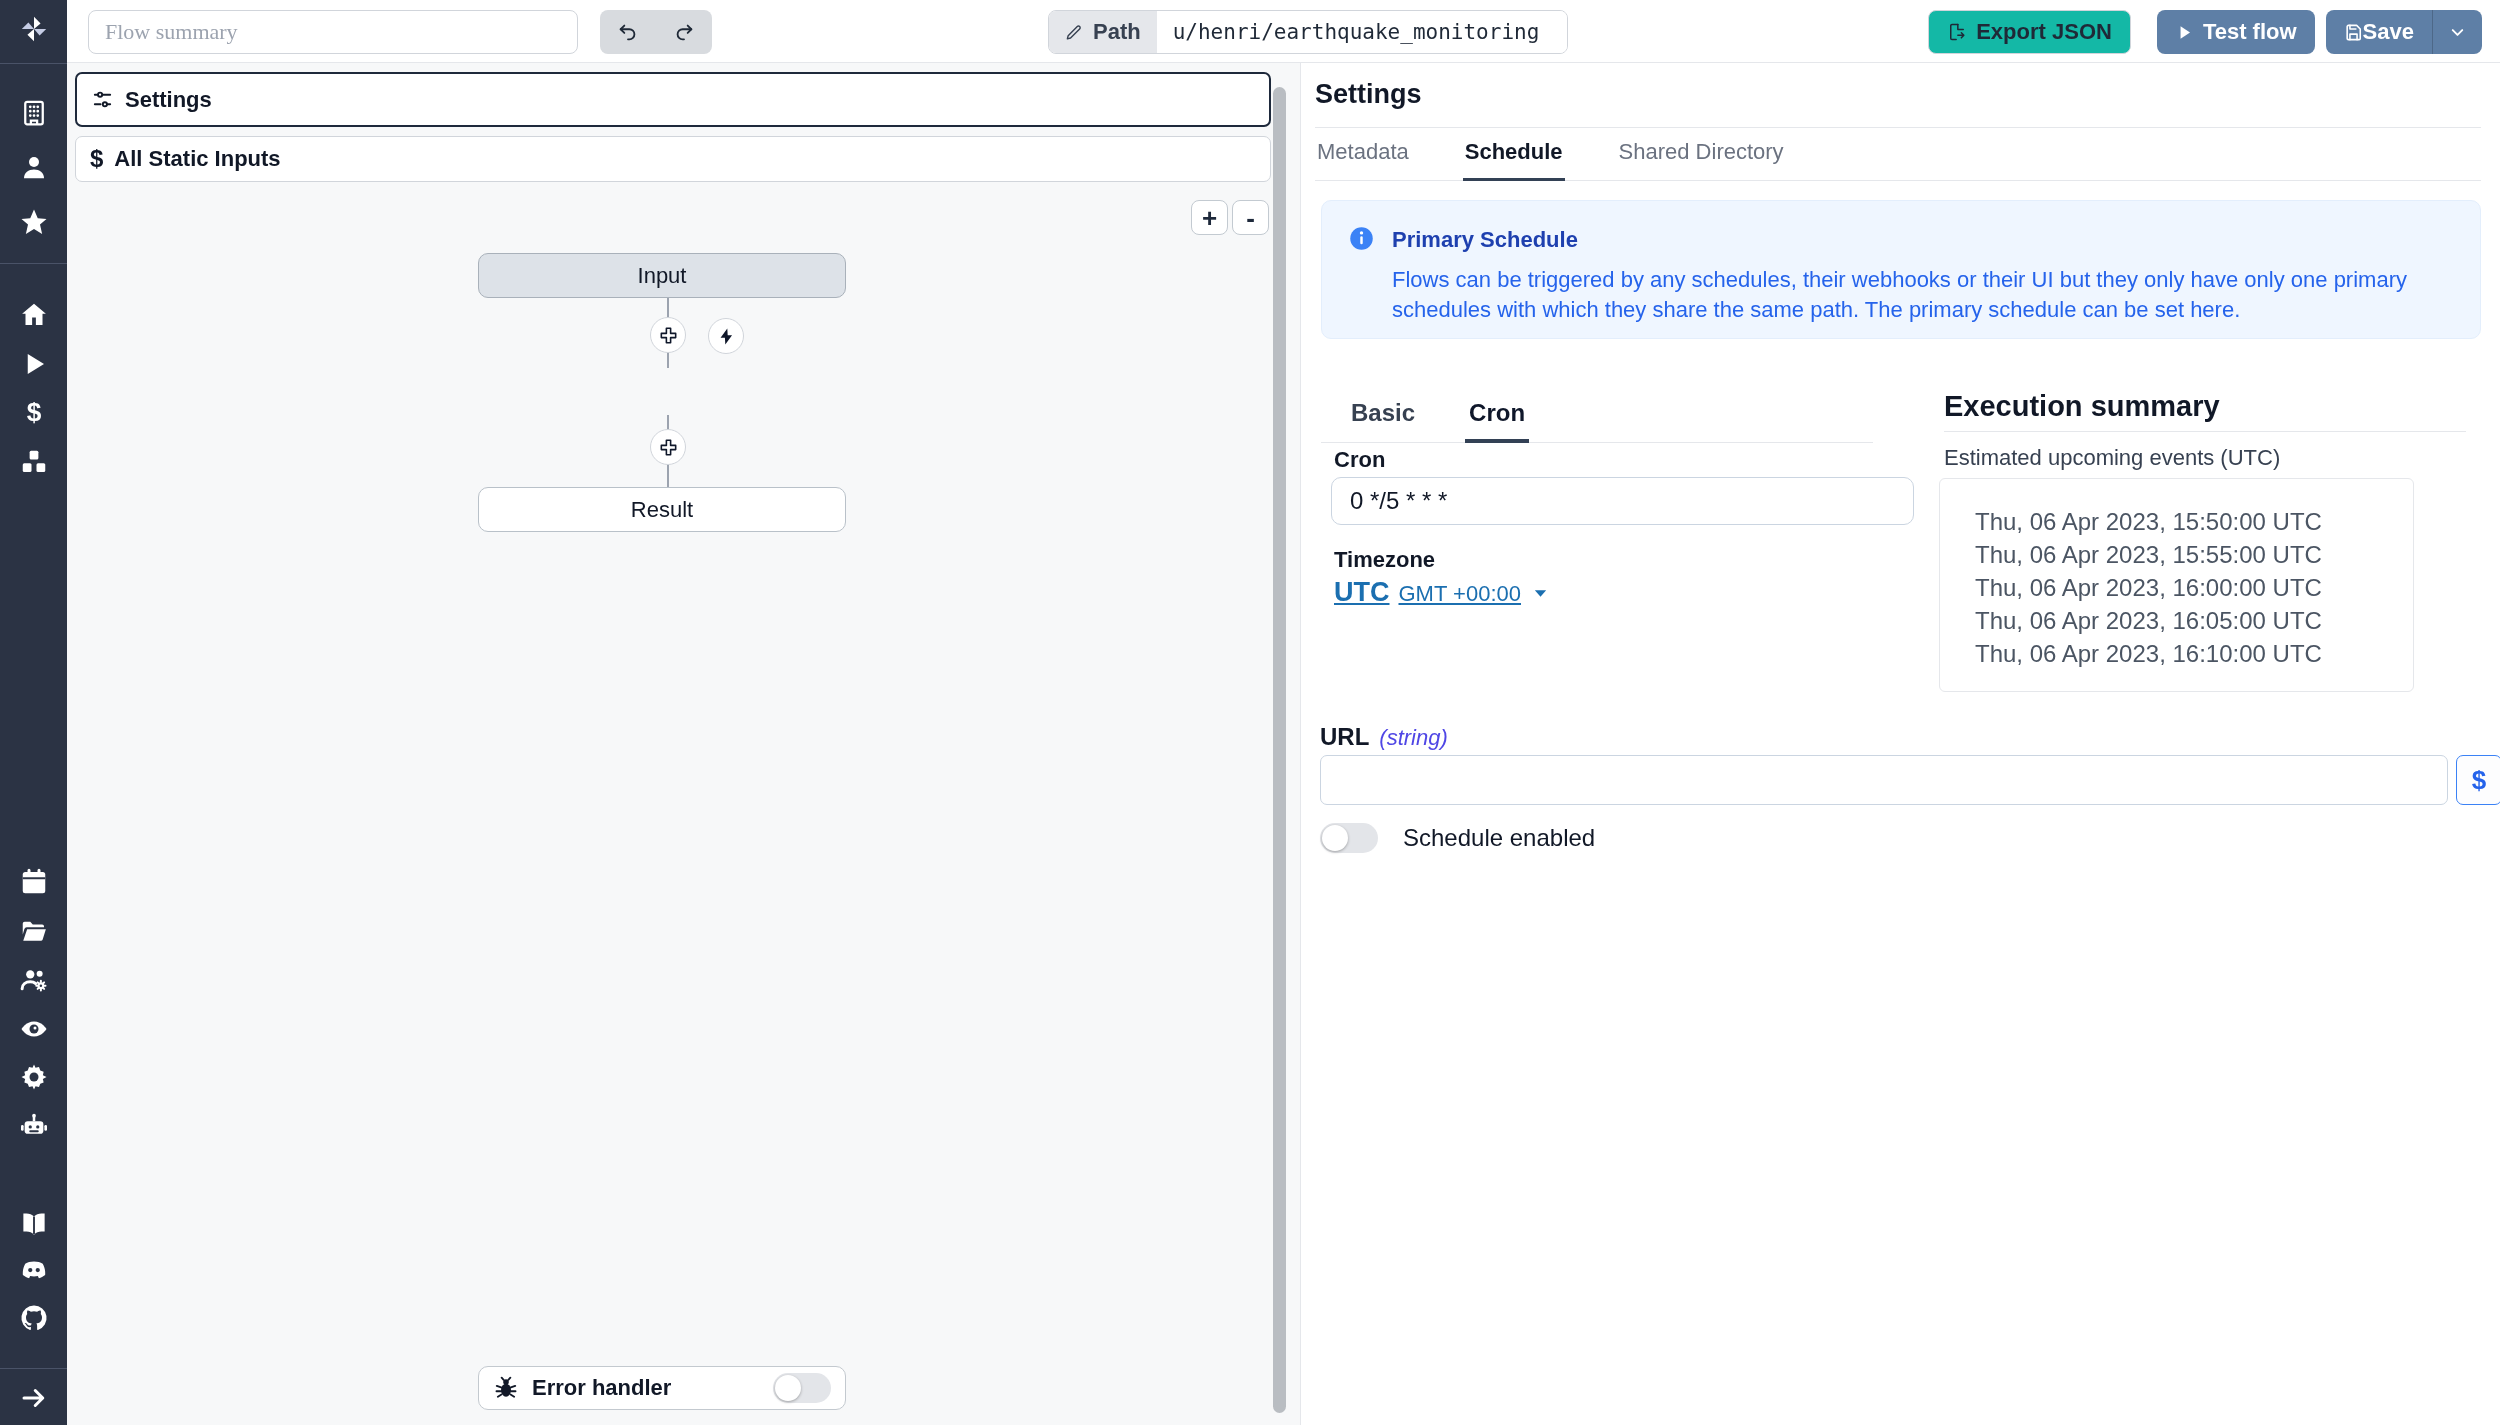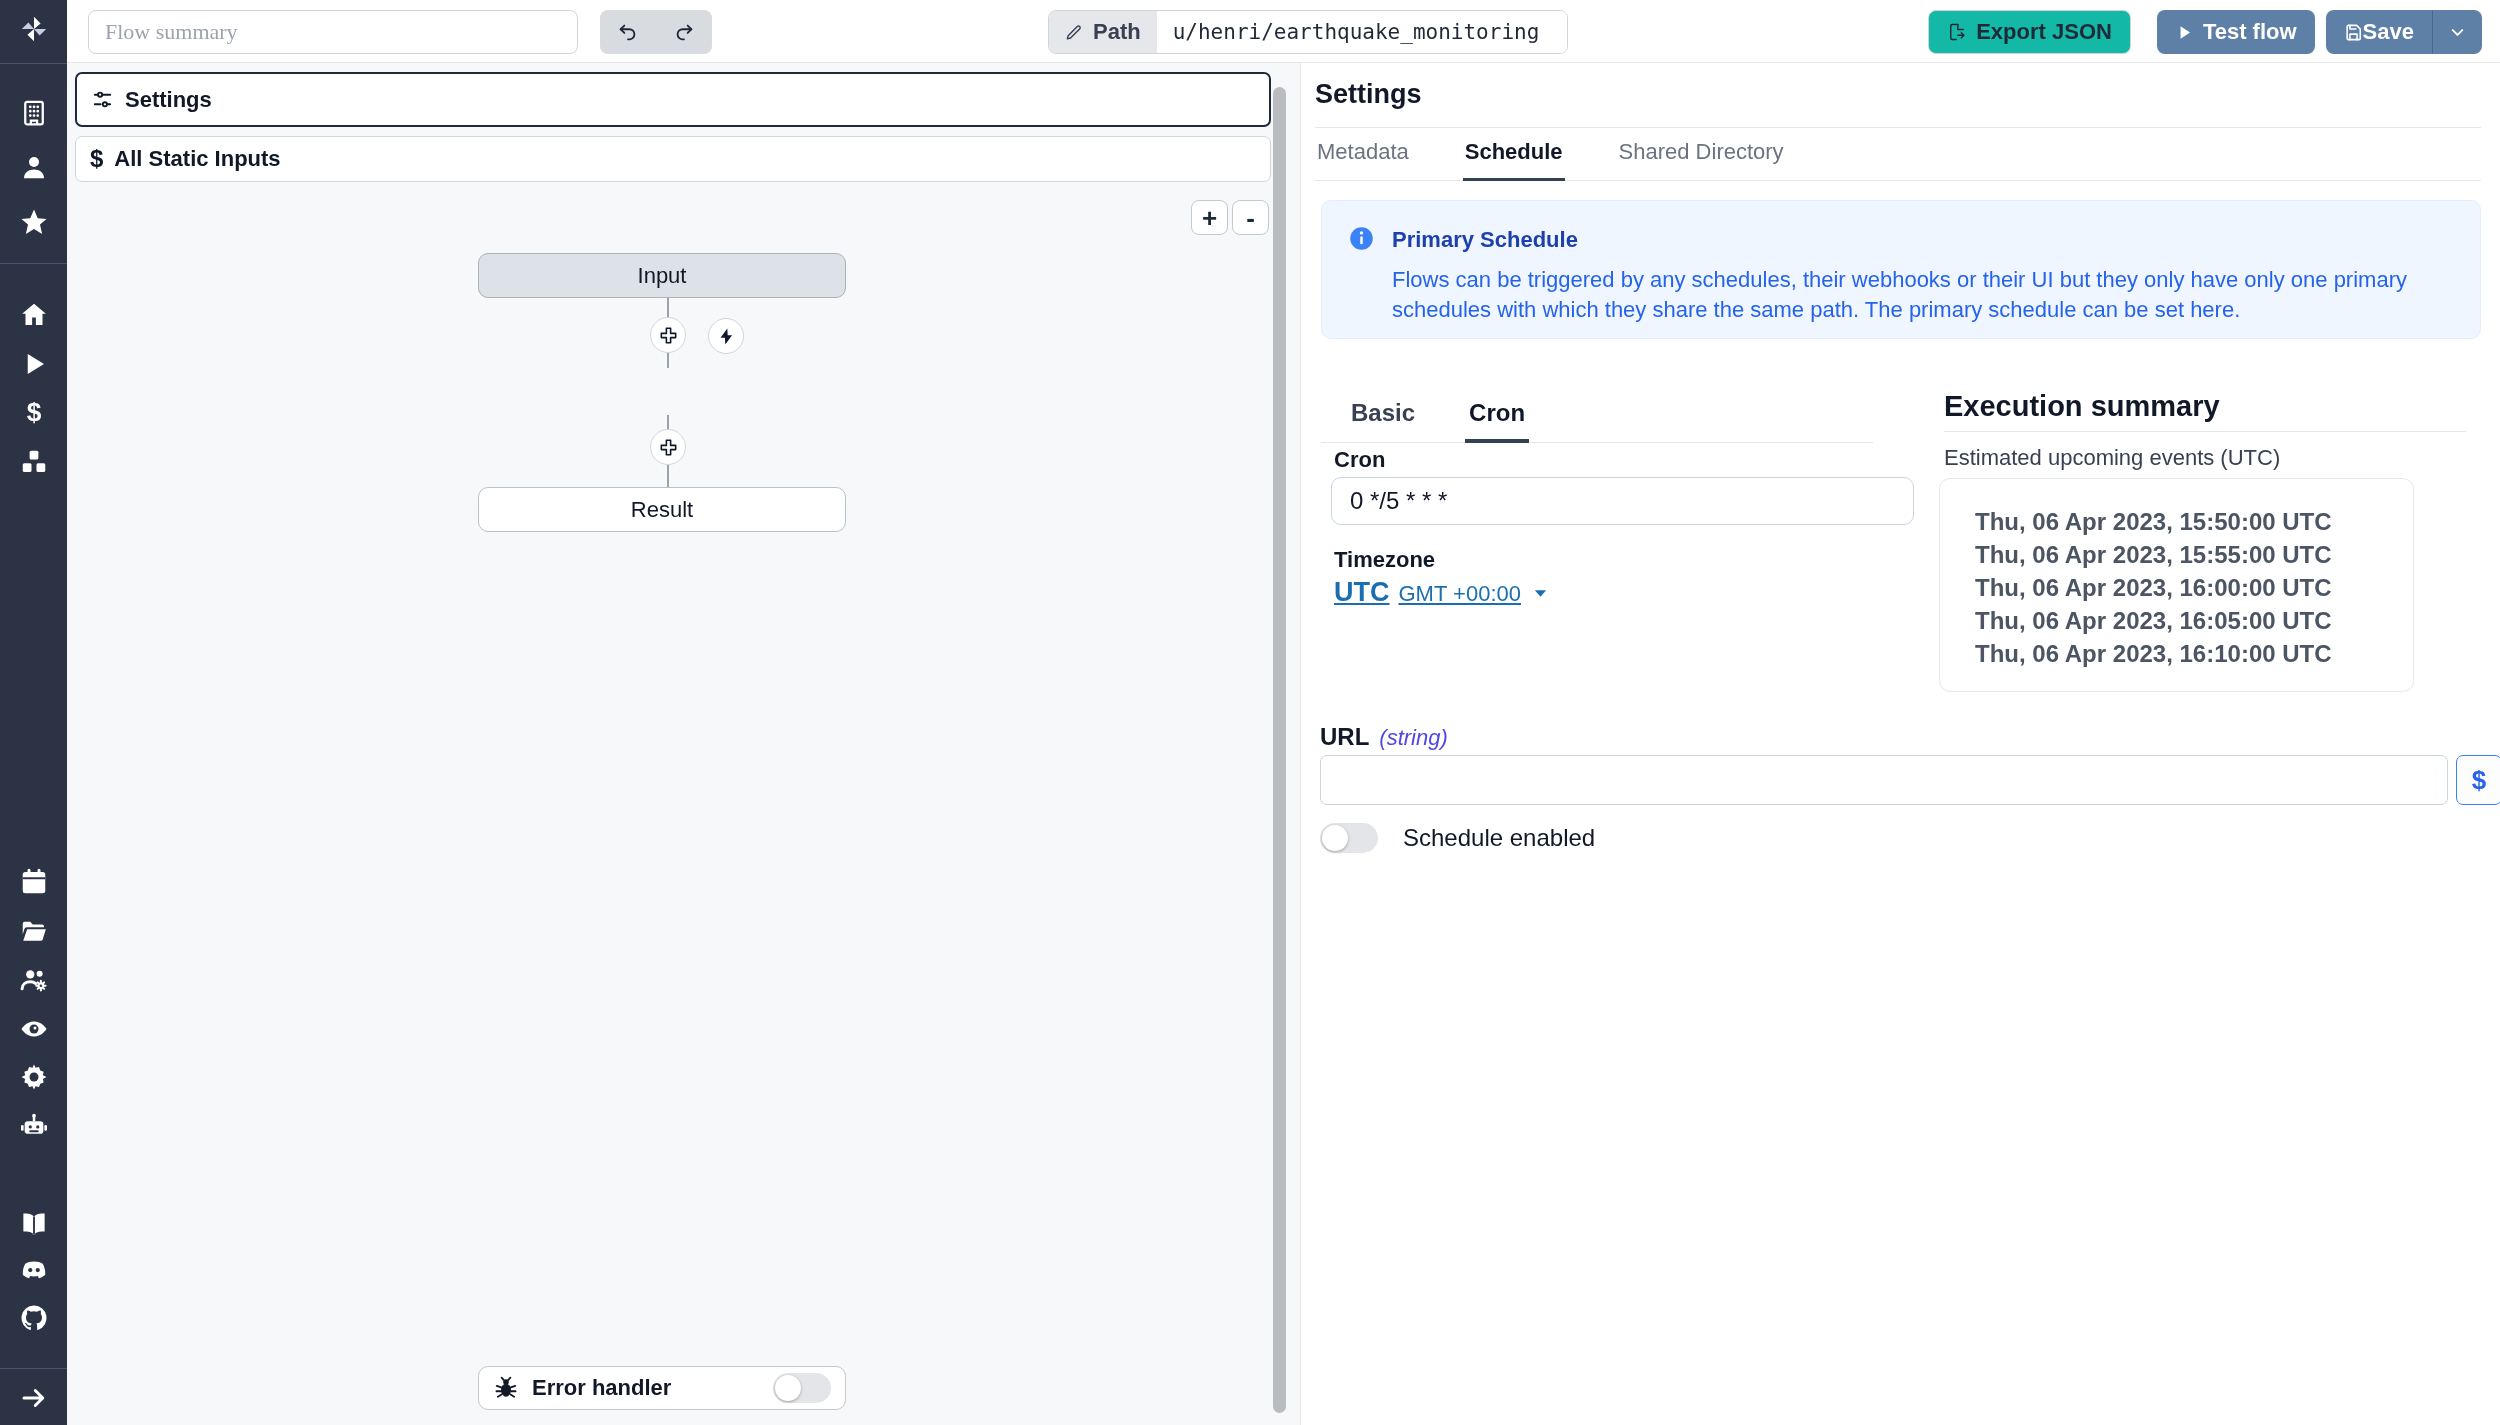--- a/index.html
+++ b/index.html
@@ -77,21 +77,21 @@
   #cron-label { position:absolute; left:33px; top:384px; font-size:22px; font-weight:700; }
   #cron-input { position:absolute; left:30px; top:414px; width:583px; height:48px; border:1px solid #cbd5e1; border-radius:10px; font-size:24px; color:#111827; padding:0 18px; font-family:"Liberation Sans",sans-serif; }
   #tz-label { position:absolute; left:33px; top:484px; font-size:22px; font-weight:700; }
   #tz-link { position:absolute; left:33px; top:514px; display:flex; align-items:baseline; gap:9px; color:#1b6fb0; cursor:pointer; }
   #tz-name { font-size:27px; font-weight:700; text-decoration:underline; }
   #tz-offset { font-size:22px; text-decoration:underline; }
   #tz-caret { align-self:center; margin-left:3px; }
   #exec-title { position:absolute; left:643px; top:327px; font-size:29px; font-weight:700; color:#111827; }
   #exec-hr { position:absolute; left:643px; top:368px; width:522px; height:1px; background:#e5e7eb; }
   #exec-sub { position:absolute; left:643px; top:382px; font-size:22px; color:#374151; }
-  #exec-box { position:absolute; left:638px; top:415px; width:475px; height:214px; border:1px solid #e5e7eb; border-radius:11px; padding:26px 0 0 35px;font-weight:bold; }
+  #exec-box { position:absolute; left:638px; top:415px; width:475px; height:214px; border:1px solid #e5e7eb; border-radius:6px; padding:26px 0 0 35px; }
   .evt { font-size:24px; color:#4b5563; line-height:33px; }
   #url-label-row { position:absolute; left:19px; top:660px; display:flex; align-items:baseline; gap:10px; }
   #url-label { font-size:24px; font-weight:700; color:#111827; }
   #url-type { font-size:22px; font-style:italic; color:#4f46e5; }
   #url-input { position:absolute; left:19px; top:692px; width:1128px; height:50px; border:1px solid #cbd5e1; border-radius:7px; font-size:22px; padding:0 14px; font-family:"Liberation Sans",sans-serif; }
   #dollar-btn { position:absolute; left:1155px; top:692px; width:46px; height:50px; border:1.5px solid #3b82f6; border-radius:7px; background:#fdfdfe; color:#2563eb; font-size:26px; font-weight:600; display:flex; align-items:center; justify-content:center; cursor:pointer; }
   #sched-enabled { position:absolute; left:19px; top:760px; display:flex; align-items:center; gap:25px; }
   #sched-enabled .lbl { font-size:24px; color:#111827; }
 </style>
 </head>

